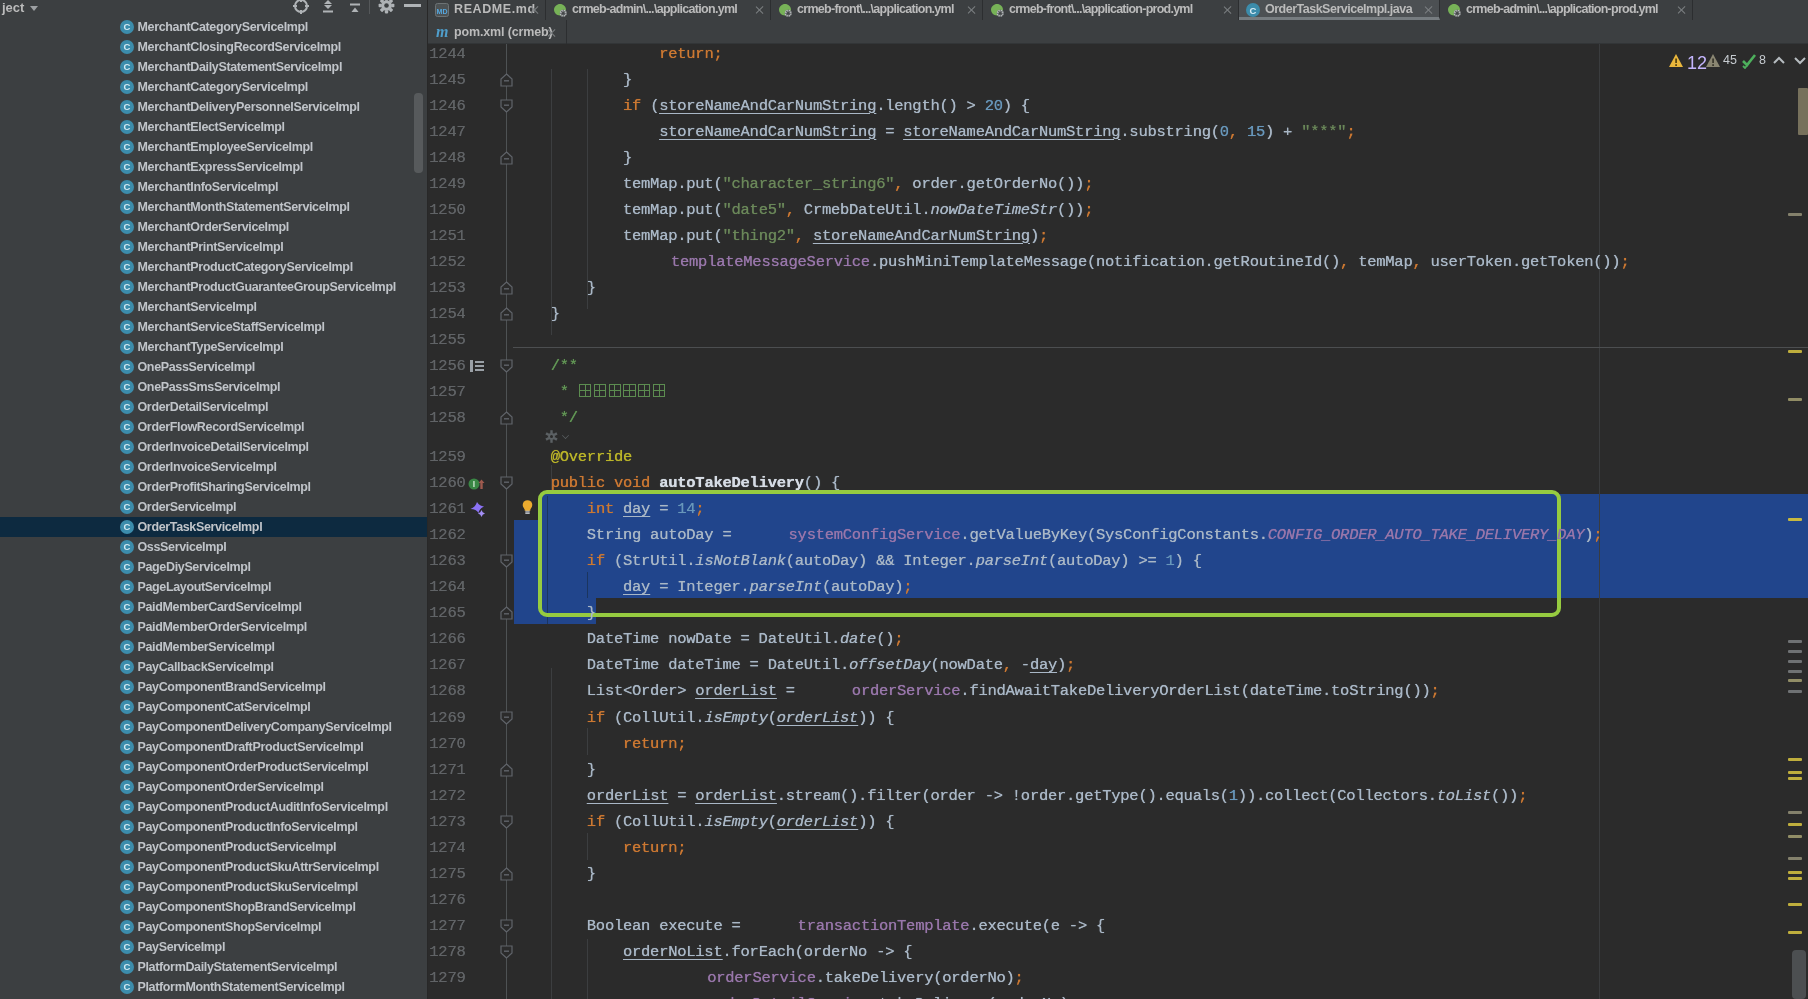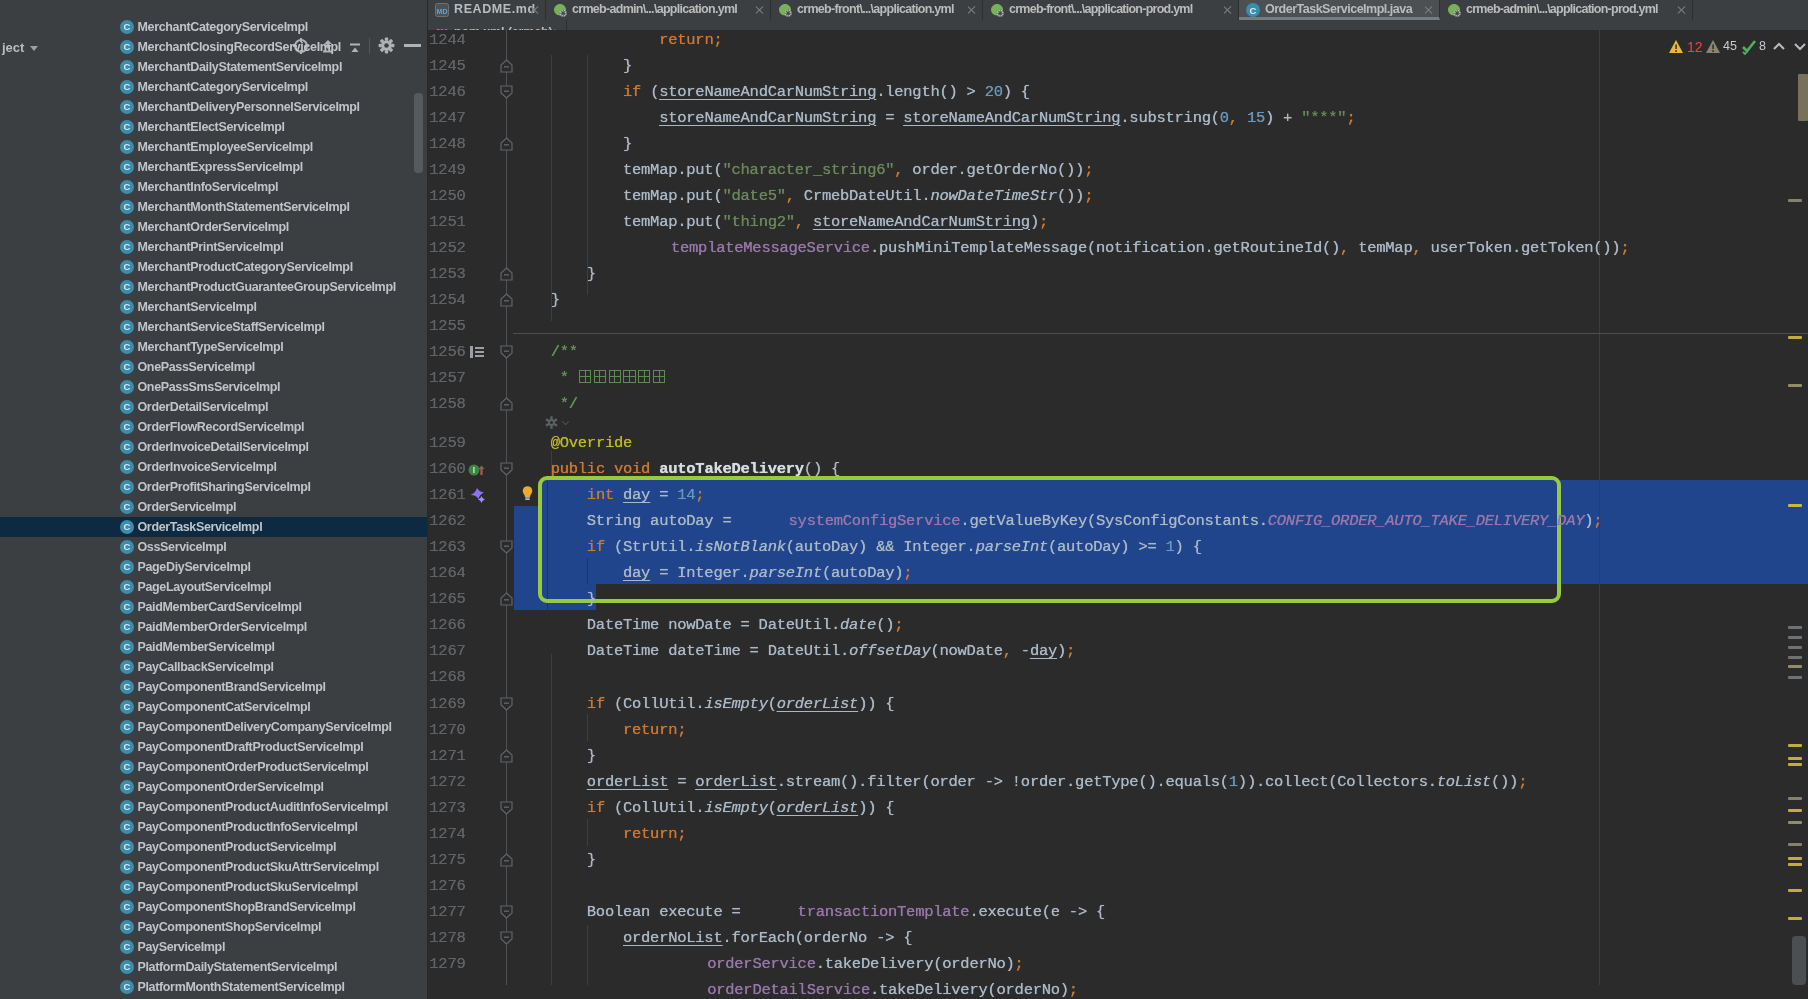--- a/index.html
+++ b/index.html
@@ -1,35 +1,35 @@
 <!DOCTYPE html>
 <html><head>
 <meta charset="utf-8">
 <style>
 * { margin:0; padding:0; box-sizing:border-box; }
 html,body { width:1808px; height:999px; background:#2b2b2b; overflow:hidden; font-family:"Liberation Sans", sans-serif; }
 #root { position:absolute; left:0; top:0; width:1808px; height:999px; }
 #lpanel { position:absolute; left:0; top:0; width:428px; height:999px; background:#3c3f41; }
-#lhead { position:absolute; left:0; top:0; width:428px; height:17px;margin-top:40px; }
+#lhead { position:absolute; left:0; top:0; width:428px; height:17px; }
 #lhead .t { position:absolute; left:2px; top:0px; font-size:13px; font-weight:bold; color:#bbbbbb; }
 .tree { position:absolute; left:0; top:17px; width:428px; }
 .ti { position:relative; height:20px; line-height:20px; white-space:nowrap; }
 .ti .ic { position:absolute; left:120px; top:3px; width:14px; height:14px; border-radius:50%; background:#3c8cab; color:#d3e9f2; font-size:9.5px; font-weight:bold; text-align:center; line-height:14px; }
 .ti .tx { position:absolute; left:137.5px; top:0; font-size:12.5px; font-weight:bold; color:#c0c4c9; letter-spacing:-0.35px; }
 .ti.sel { background:#0d2a40; }
 #treebar { position:absolute; left:414px; top:93px; width:9px; height:80px; background:#5c5f61; border-radius:4px; opacity:.85; }
 #tabs { position:absolute; left:428px; top:0; width:1380px; height:44px; background:#3c3f41; }
 .trow1 { position:absolute; left:0; top:0; height:20px; width:1380px; }
 .tab { position:absolute; top:0; height:20px; border-right:1px solid #2c2e30; }
 .tab .ttx { position:absolute; top:2px; font-size:12.5px; font-weight:bold; color:#bbbbbb; white-space:nowrap; }
 .tab .x { position:absolute; top:5px; width:9px; height:9px; }
 .x::before, .x::after { content:""; position:absolute; left:4px; top:0px; width:1.4px; height:10px; background:#7b7f82; }
 .x::before { transform:rotate(45deg); } .x::after { transform:rotate(-45deg); }
 .tab.sel { background:#4c5053; border-bottom:3px solid #767c80; }
-#ed { position:absolute; left:428px; top:30px; width:1380px; height:708px; background:#2b2b2b; }
+#ed { position:absolute; left:428px; top:44px; width:1380px; height:708px; background:#2b2b2b; }
 .cl { position:absolute; height:27px; white-space:pre; font-family:"Liberation Mono", monospace; font-size:15.5px; letter-spacing:-0.26px; line-height:26.36px; color:#a9b7c6; text-shadow:0 0 0.7px currentColor; }
 .num { position:absolute; left:0px; width:37.5px; text-align:right; color:#606366; font-family:"Liberation Mono", monospace; font-size:15.5px; letter-spacing:-0.26px; line-height:26.36px; text-shadow:0 0 0.5px currentColor; }
 .k { color:#cc7832; } .s { color:#6a8759; } .n { color:#6897bb; }
 .f { color:#9876aa;margin-left:48px; } .cst { color:#9876aa; font-style:italic; }
 .cm { color:#629755; } .an { color:#bbb529; } .md { color:#d6dce4; font-weight:bold; }
 .it { font-style:italic; } .pu { color:#cc7832; }
 .u { text-decoration:underline; text-underline-offset:3px; text-decoration-thickness:1px; }
 .guide { position:absolute; width:1px; background:#3c3e40; }
 #foldline { position:absolute; left:78px; top:0; width:1px; height:955px; background:#4e5254; }
 #marginline { position:absolute; left:1171px; top:0; width:1px; height:955px; background:#3a3c3e; }
@@ -411,20 +411,21 @@
 <div class="cl" style="left:86.5px;top:504.2px">        <span class="k">if</span> (StrUtil.<span class="it">isNotBlank</span>(autoDay) &amp;&amp; Integer.<span class="it">parseInt</span>(autoDay) &gt;= <span class="n">1</span>) {</div>
 <div class="num" style="top:530.25px">1264</div>
 <div class="cl" style="left:86.5px;top:530.25px">            <span class="u">day</span> = Integer.<span class="it">parseInt</span>(autoDay)<span class="pu">;</span></div>
 <div class="num" style="top:556.3px">1265</div>
 <div class="cl" style="left:86.5px;top:556.3px">        }</div>
 <div class="num" style="top:582.35px">1266</div>
 <div class="cl" style="left:86.5px;top:582.35px">        DateTime nowDate = DateUtil.<span class="it">date</span>()<span class="pu">;</span></div>
 <div class="num" style="top:608.4px">1267</div>
 <div class="cl" style="left:86.5px;top:608.4px">        DateTime dateTime = DateUtil.<span class="it">offsetDay</span>(nowDate<span class="pu">,</span> -<span class="u">day</span>)<span class="pu">;</span></div>
 <div class="num" style="top:634.45px">1268</div>
+<div class="cl" style="left:86.5px;top:634.45px">        List&lt;Order&gt; <span class="u">orderList</span> = <span class="f">orderService</span>.findAwaitTakeDeliveryOrderList(dateTime.toString())<span class="pu">;</span></div>
 <div class="num" style="top:660.5px">1269</div>
 <div class="cl" style="left:86.5px;top:660.5px">        <span class="k">if</span> (CollUtil.<span class="it">isEmpty</span>(<span class="u it">orderList</span>)) {</div>
 <div class="num" style="top:686.55px">1270</div>
 <div class="cl" style="left:86.5px;top:686.55px">            <span class="k">return</span><span class="pu">;</span></div>
 <div class="num" style="top:712.6px">1271</div>
 <div class="cl" style="left:86.5px;top:712.6px">        }</div>
 <div class="num" style="top:738.65px">1272</div>
 <div class="cl" style="left:86.5px;top:738.65px">        <span class="u">orderList</span> = <span class="u">orderList</span>.stream().filter(order -&gt; !order.getType().equals(<span class="n">1</span>)).collect(Collectors.<span class="it">toList</span>())<span class="pu">;</span></div>
 <div class="num" style="top:764.7px">1273</div>
 <div class="cl" style="left:86.5px;top:764.7px">        <span class="k">if</span> (CollUtil.<span class="it">isEmpty</span>(<span class="u it">orderList</span>)) {</div>
@@ -567,21 +568,21 @@
             <rect x="5.3" y="0.2" width="2.4" height="3.4" transform="rotate(300 6.5 6.5)"></rect>
             <circle cx="6.5" cy="6.5" r="1.5" fill="#2b2b2b"></circle>
           </g>
         </svg></div>
 <div style="position:absolute;left:134px;top:387.5px;width:7px;height:7px;border-right:1.6px solid #5c6164;border-bottom:1.6px solid #5c6164;transform:rotate(45deg) scale(.7)"></div>
 <div style="position:absolute;left:1240px;top:9px"><svg width="16" height="15" viewBox="0 0 16 15" style="">
           <path d="M8 1 L15 14 L1 14 Z" fill="#eab73c"></path>
           <rect x="7.2" y="5.5" width="1.8" height="4.5" fill="#5a4712"></rect>
           <rect x="7.2" y="11.2" width="1.8" height="1.8" fill="#5a4712"></rect>
         </svg></div>
-<div style="position:absolute;left:1259px;top:9px;font-size:14px;color:#ef4444">12</div>
+<div style="position:absolute;left:1259px;top:9px;font-size:18px;color:#c4b5fd">12</div>
 <div style="position:absolute;left:1277px;top:9px"><svg width="16" height="15" viewBox="0 0 16 15" style="">
           <path d="M8 1 L15 14 L1 14 Z" fill="#8a8672"></path>
           <rect x="7.2" y="5.5" width="1.8" height="4.5" fill="#3d3b30"></rect>
           <rect x="7.2" y="11.2" width="1.8" height="1.8" fill="#3d3b30"></rect>
         </svg></div>
 <div style="position:absolute;left:1295px;top:9px;font-size:12.5px;color:#c6cbd0">45</div>
 <div style="position:absolute;left:1313px;top:9px"><svg width="16" height="16" viewBox="0 0 16 16" style="">
           <path d="M2 8 L6 12 L14 2" fill="none" stroke="#4db05c" stroke-width="2.6"></path>
           <path d="M2 13 L4 15 L8 10" fill="none" stroke="#4db05c" stroke-width="1.8"></path>
         </svg></div>

